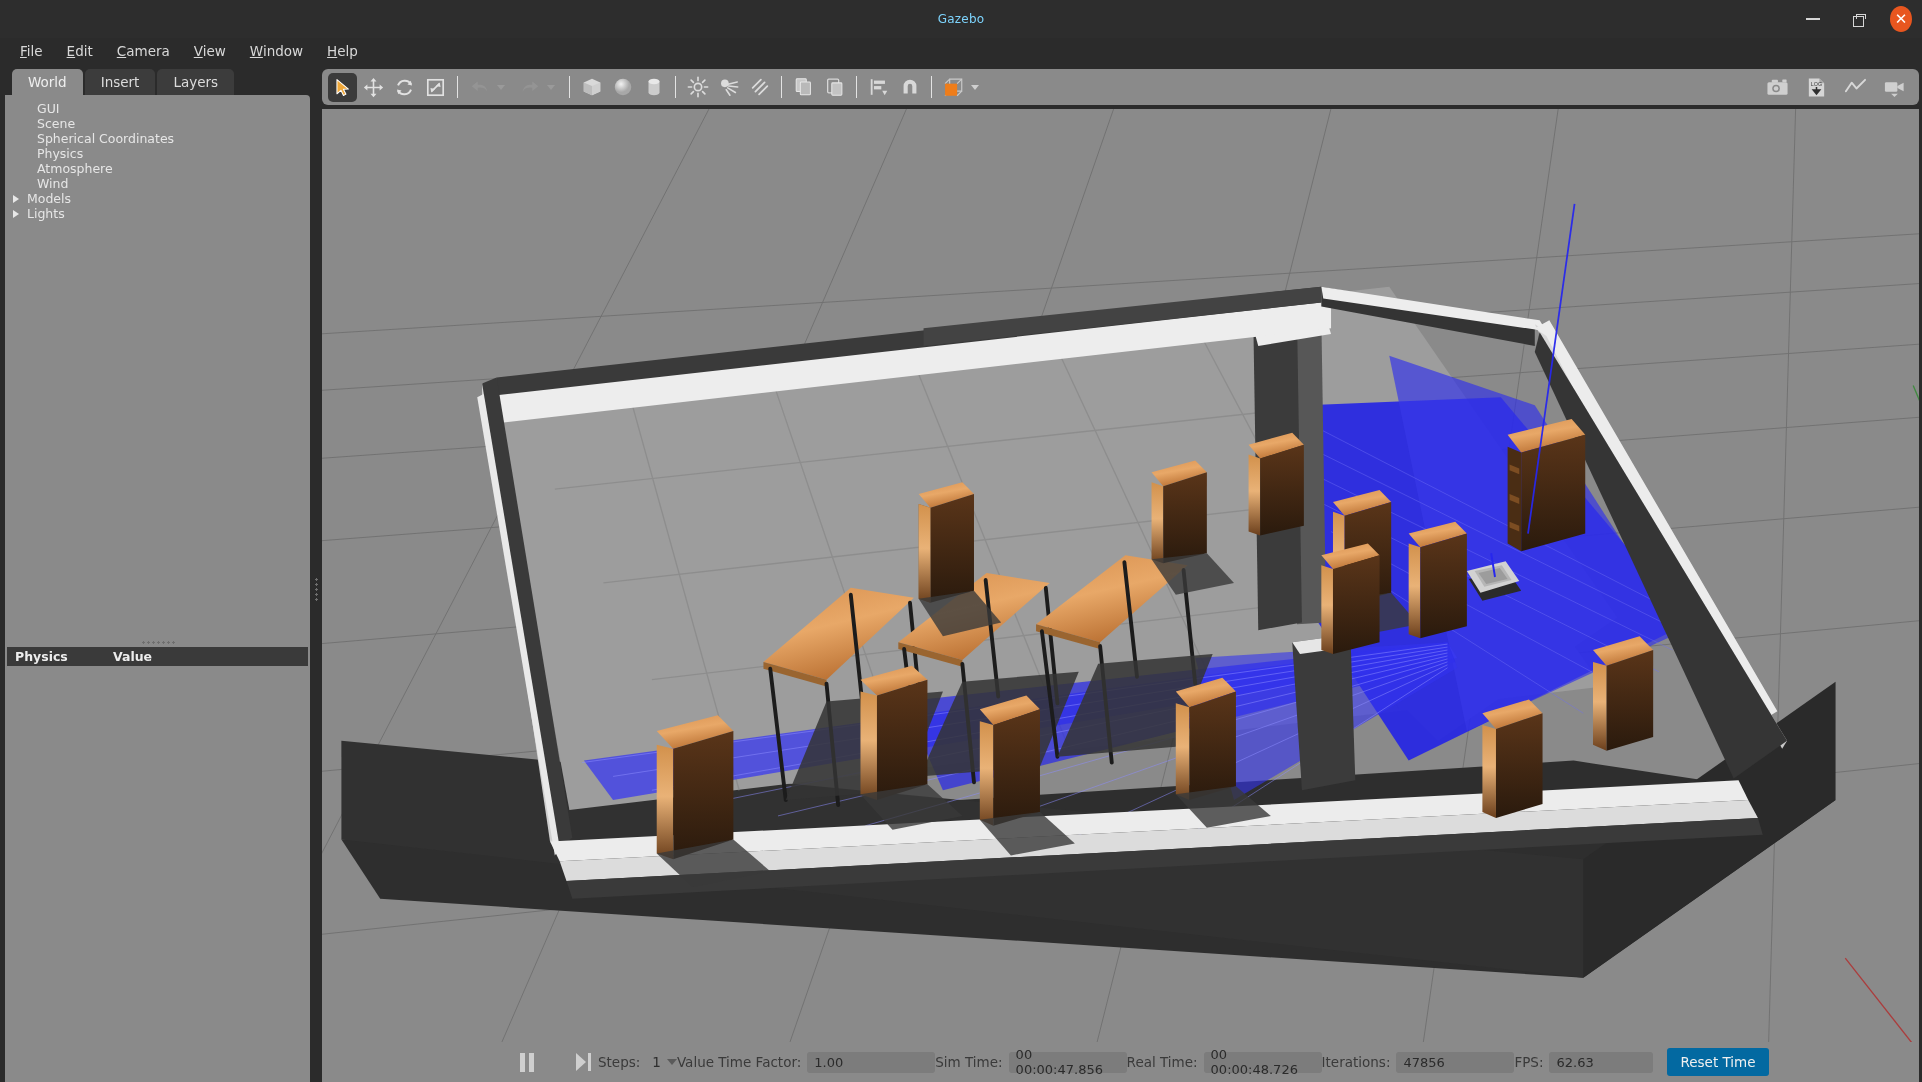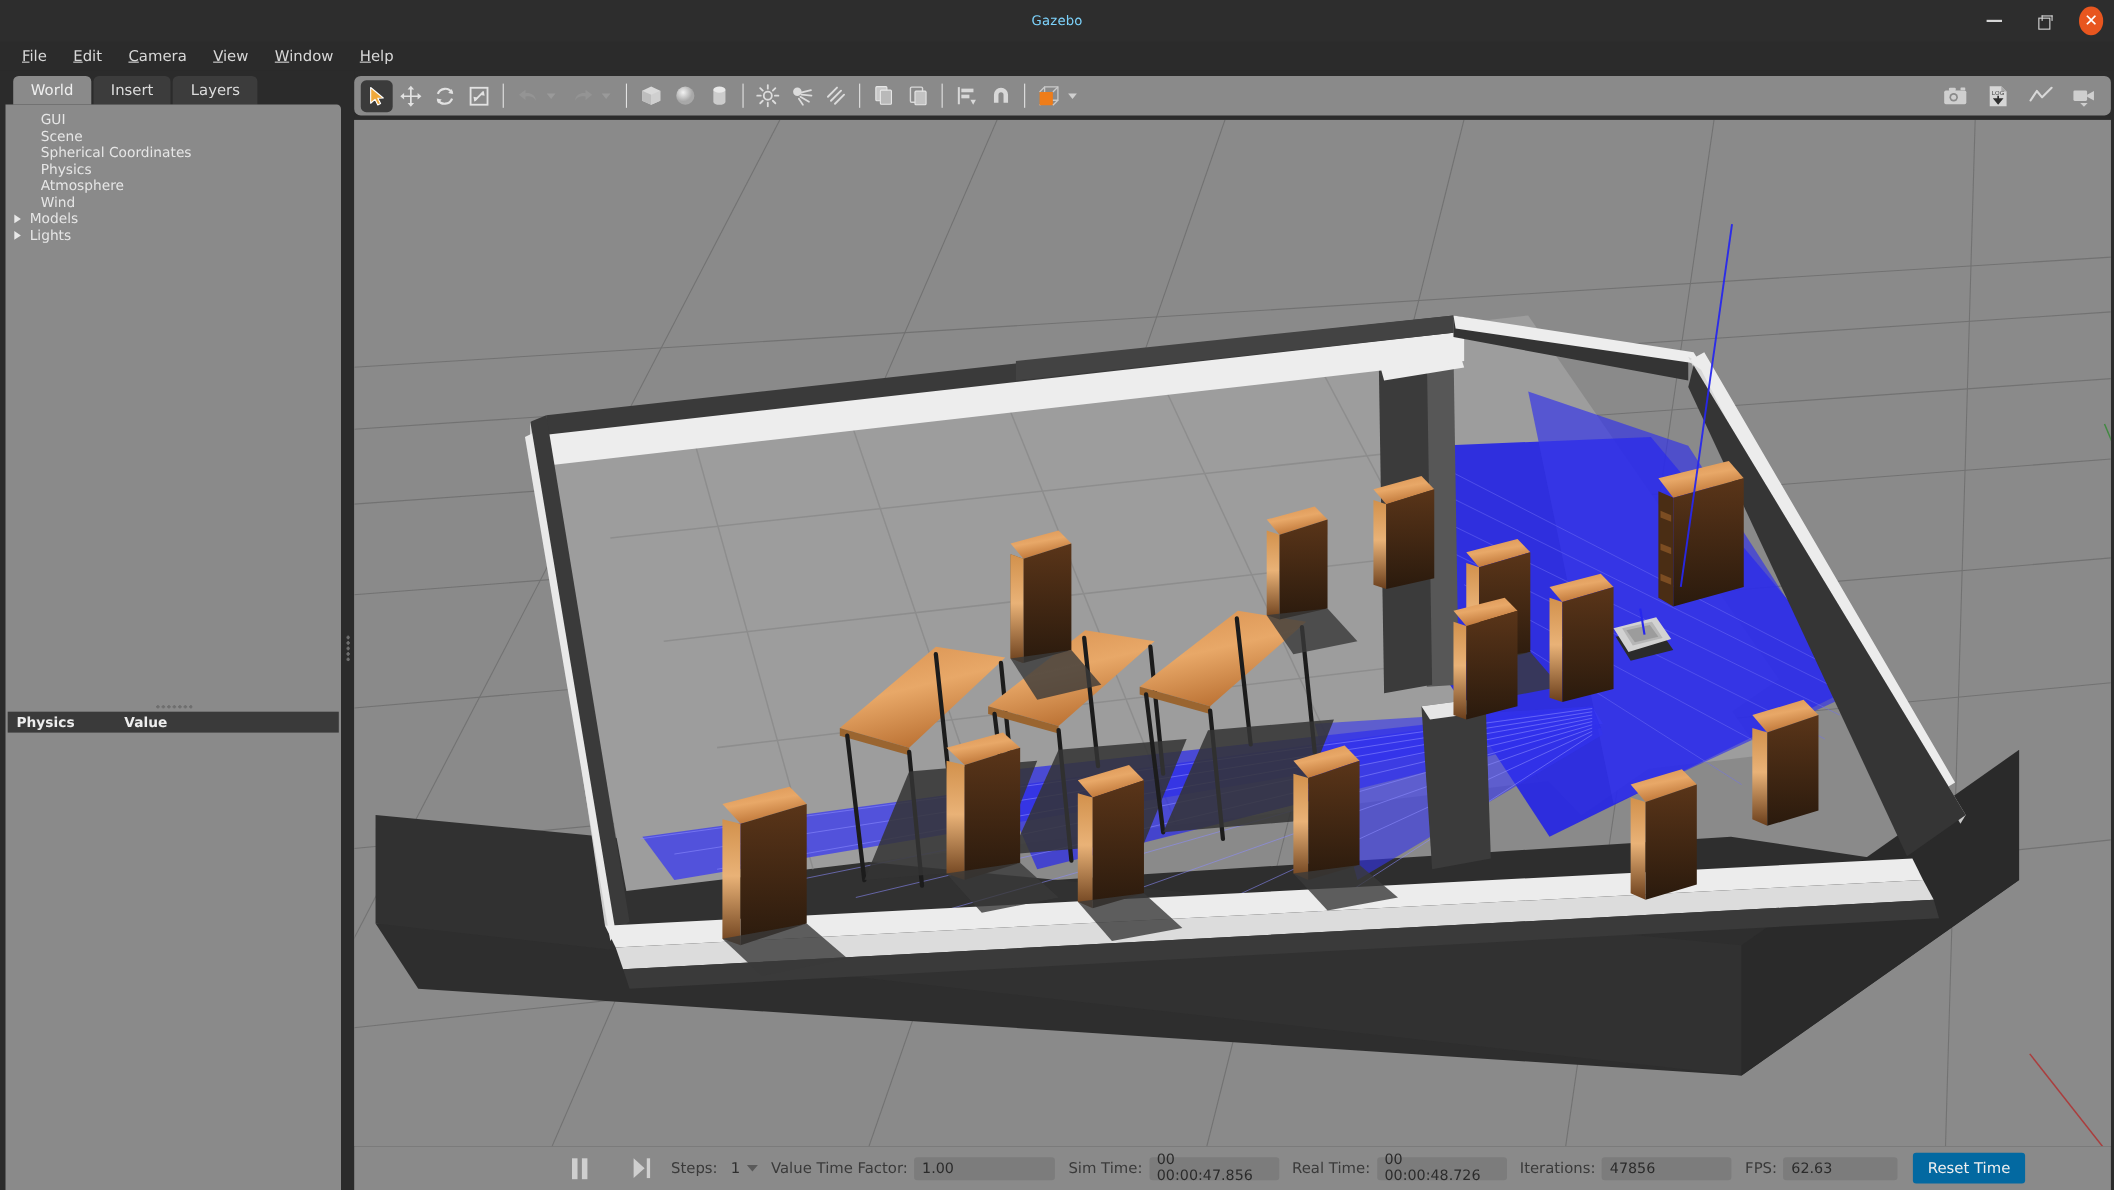--- a/index.html
+++ b/index.html
@@ -141,21 +141,21 @@
   }
   .sb-icon { width: 30px; height: 26px; display: flex; align-items: center; justify-content: center; cursor: pointer; }
   .pause-ico { display: flex; gap: 4px; }
   .pause-ico i { width: 5px; height: 19px; background: #cfcfcf; display: block; }
   .step-ico { display: flex; align-items: center; gap: 2px; }
   .step-ico .tri {
     width: 0; height: 0; border-left: 10px solid #cfcfcf;
     border-top: 9px solid transparent; border-bottom: 9px solid transparent;
   }
   .step-ico .bar { width: 3px; height: 18px; background: #cfcfcf; }
-  .sb-label { color: #3a3a3a; margin-left: 12px; margin-right: 6px; white-space: nowrap; text-align: right; }
+  .sb-label { color: #3a3a3a; margin-right: 6px; white-space: nowrap; text-align: right; }
   .sb-field {
     background: #7c7c7c; border-radius: 3px; height: 21px; display: flex; align-items: center;
     padding: 0 7px; color: #2b2b2b; font-size: 13px; min-width: 70px;
   }
   .sb-steps { display: flex; align-items: center; gap: 6px; margin-left: 6px; }
   .sb-caret { width: 0; height: 0; border-left: 5px solid transparent; border-right: 5px solid transparent; border-top: 6px solid #5a5a5a; }
   .reset-btn {
     background: #0369a1; color: #f0f0f0; font-size: 13.5px;
     padding: 6px 13px; border-radius: 3px; margin-left: 14px; cursor: pointer;
   }

